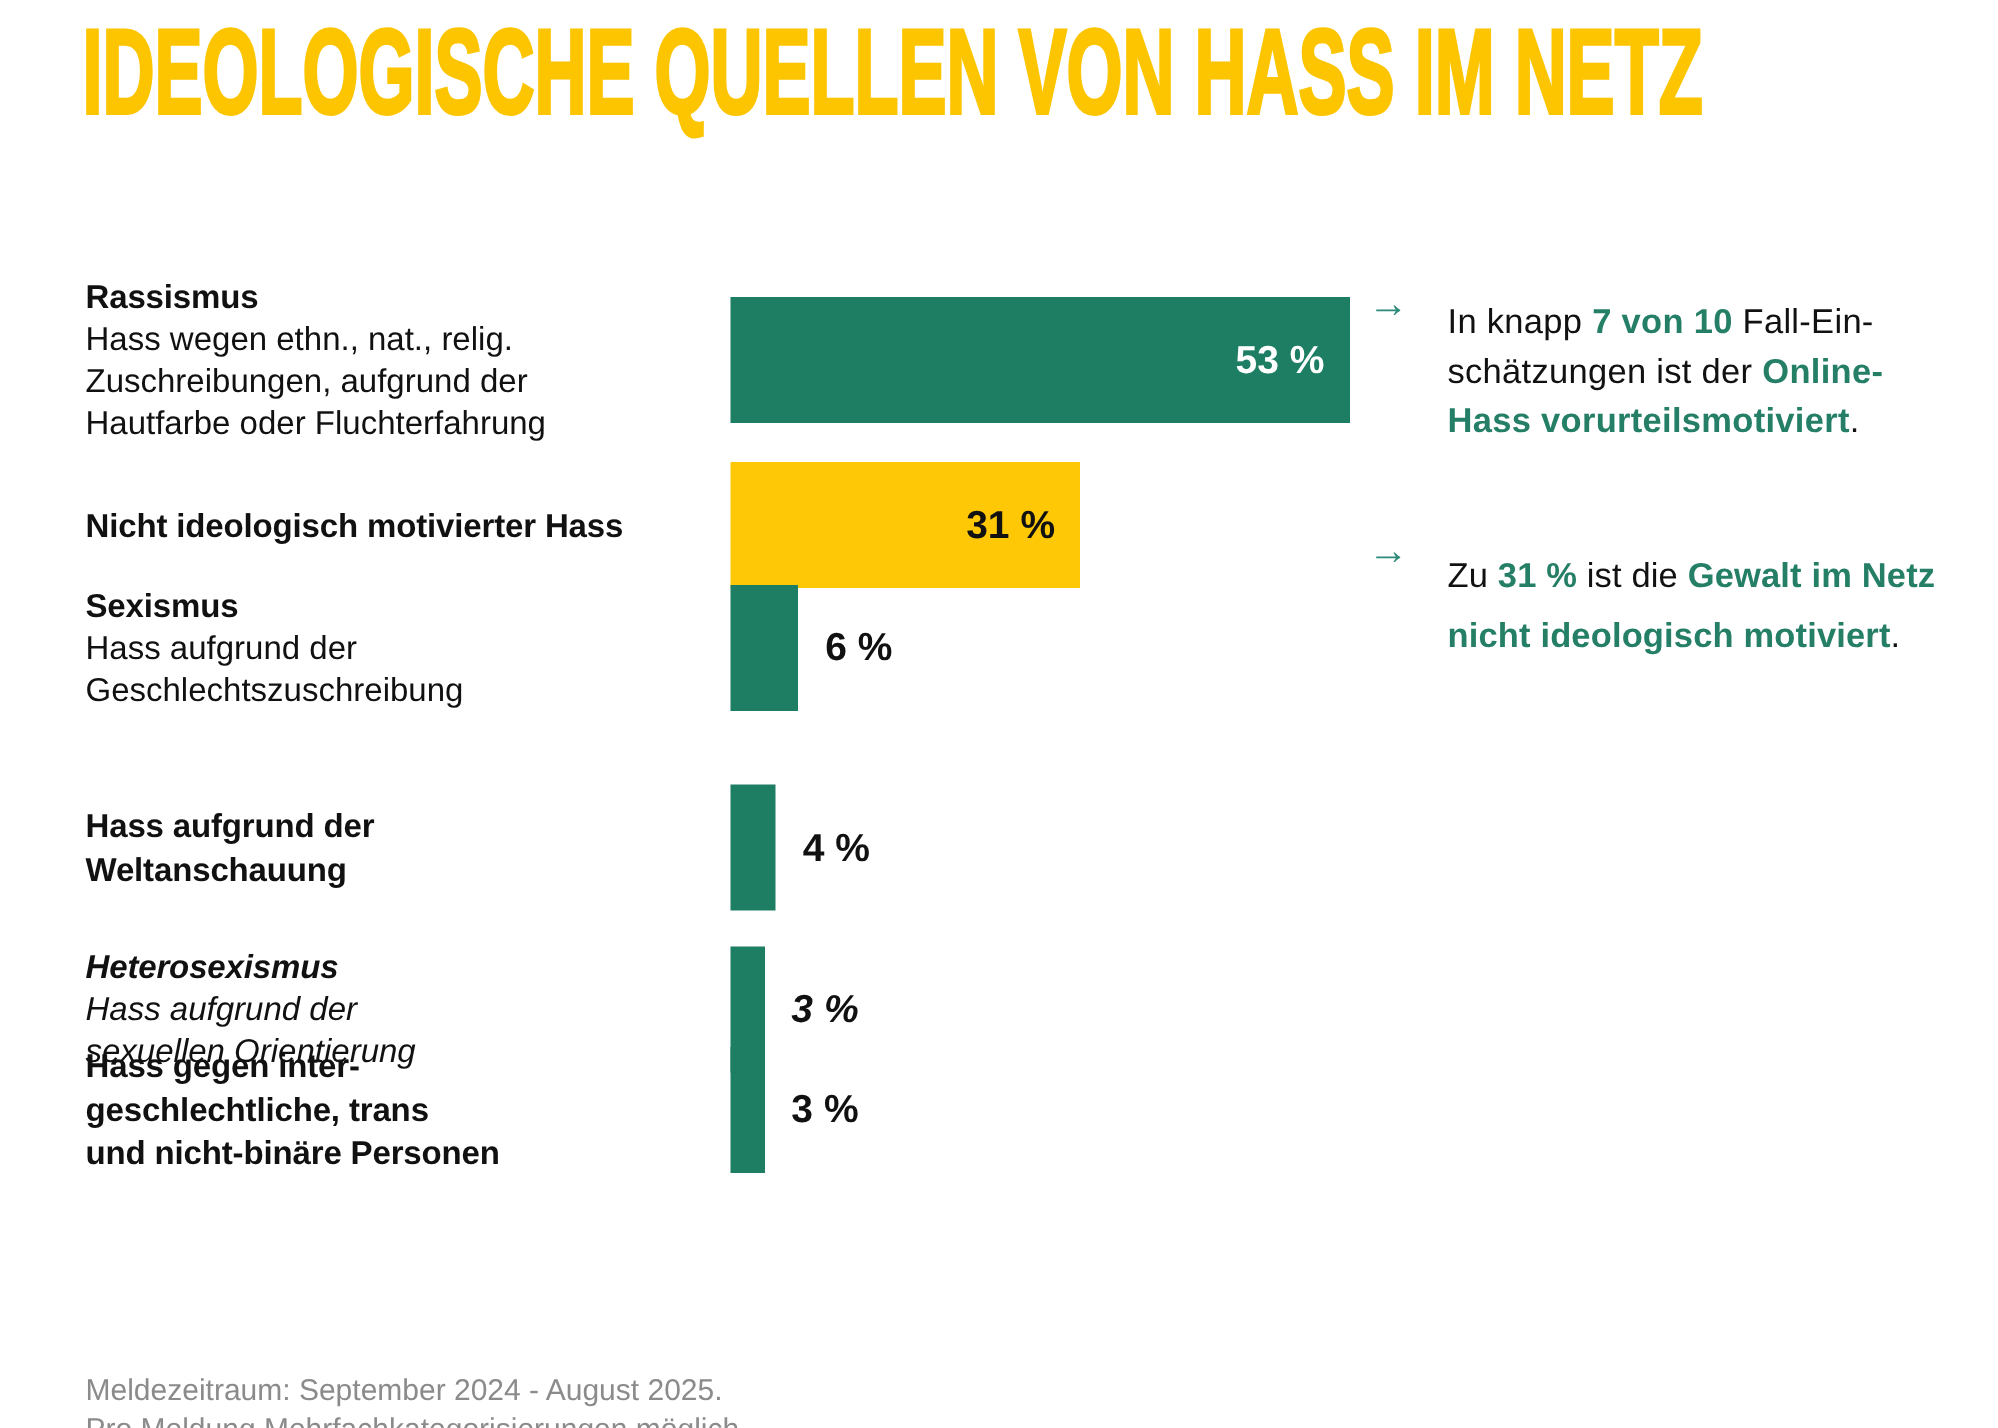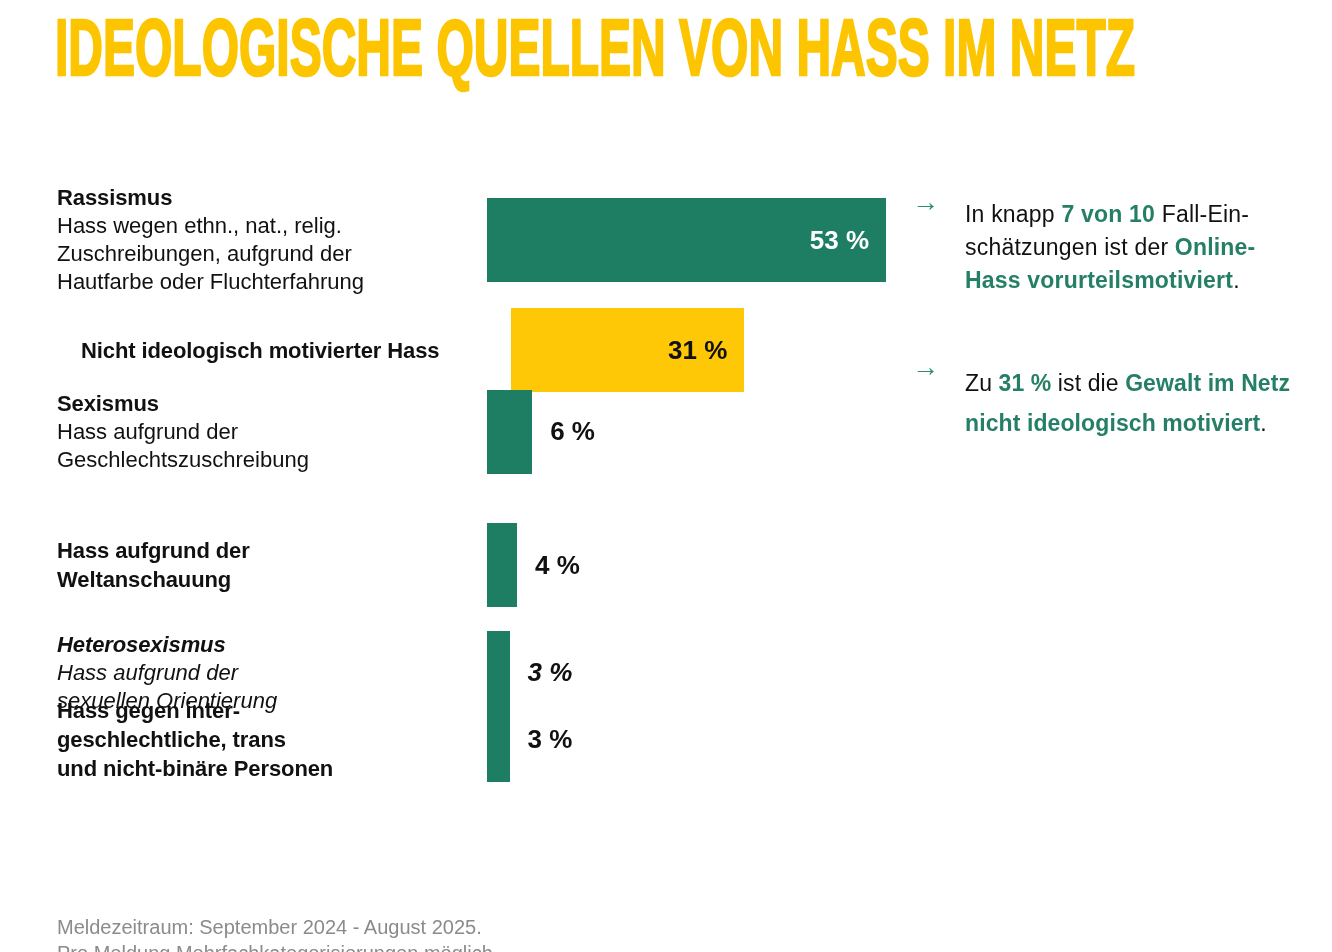--- a/index.html
+++ b/index.html
@@ -27,21 +27,21 @@
     letter-spacing: 0px;
     transform: scaleX(0.60);
     transform-origin: left top;
     white-space: nowrap;
   }
 
   
   .chart { position: absolute; left: 57px; top: 0; width: 830px; height: 668px; }
   .row { position: absolute; left: 0; display: flex; align-items: center; width: 830px; min-height: 84px; }
   .row1 { top: 183px; }
-  .row2 { top: 308px; margin-left: 24px; }
+  .row2 { top: 308px; }
   .row3 { top: 389px; }
   .row4 { top: 523px; }
   .row5 { top: 630px; font-style: italic; }
   .row6 { top: 696px; }
 
   .labels { flex: none; width: 430px; }
   .cat {
     font-weight: bold;
     font-size: 22px;
     line-height: 29px;
@@ -117,21 +117,21 @@
   <div class="chart">
 
     <div class="row row1">
       <div class="labels">
         <div class="cat">Rassismus</div>
         <div class="desc">Hass wegen ethn., nat., relig.
 Zuschreibungen, aufgrund der
 Hautfarbe oder Fluchterfahrung</div>
       </div>
       <div class="barzone">
-        <div class="bar" style="width: 100%; background: rgb(30, 126, 100);">
+        <div class="bar" style="width: 100%; background: rgb(30, 126, 100); padding-left: 14px;">
           <span class="val-in light">53 %</span>
         </div>
       </div>
     </div>
 
     <div class="row row2">
       <div class="labels">
         <div class="cat">Nicht ideologisch motivierter Hass</div>
       </div>
       <div class="barzone">

